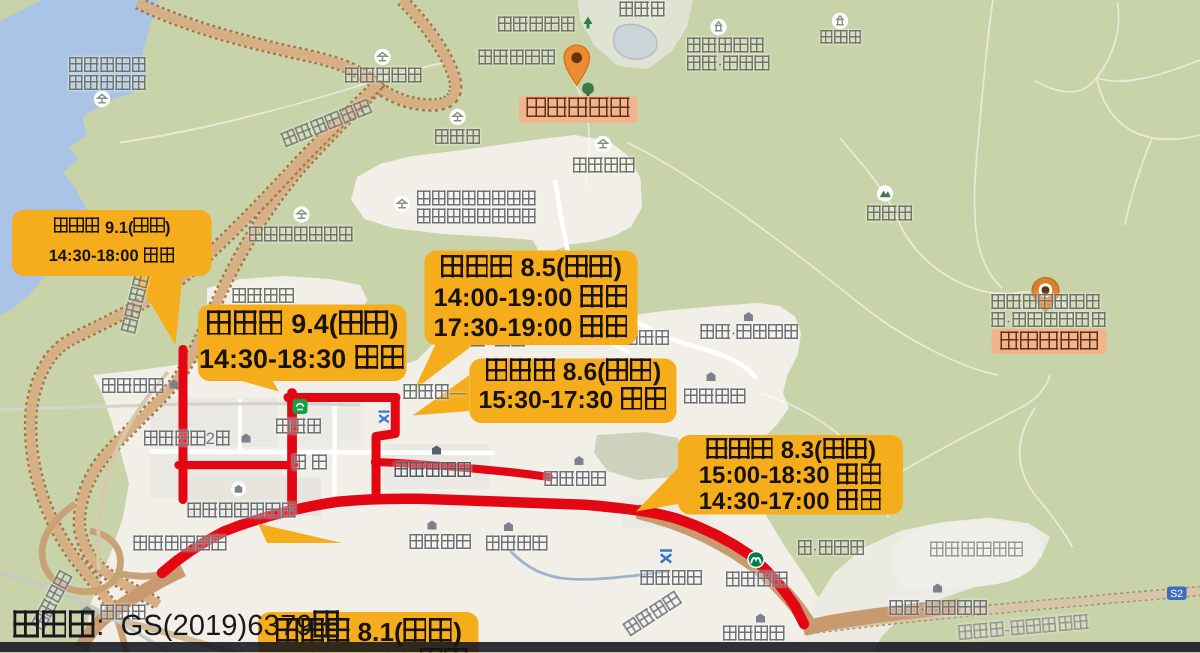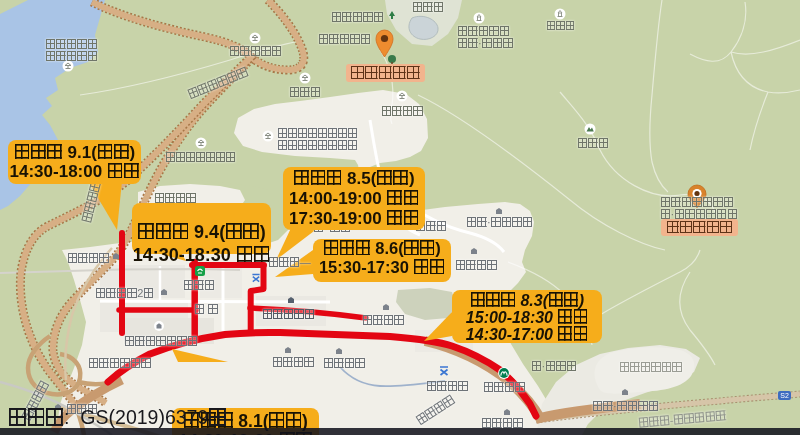--- a/index.html
+++ b/index.html
@@ -357,28 +357,28 @@
 <div class="t" style="left:638px;top:413px;transform:rotate(-5deg);color:#8D9189;"><i></i><i></i><i></i>-<i></i><i></i><i></i><i></i><i></i></div>
 
 <div class="t g" style="left:531px;top:360px;"><i></i>·<i></i><i></i><i></i></div>
 
 <div class="t" style="left:313px;top:221px;"><i></i>–<i></i><i></i></div>
 
 <div class="pl" style="left:346px;top:64px;width:79px;height:18px;font-size:14.5px;line-height:18px;"><i></i><i></i><i></i><i></i><i></i></div>
 
 <div class="pl" style="left:661px;top:219px;width:77px;height:17px;font-size:14px;line-height:17px;"><i></i><i></i><i></i><i></i><i></i></div>
 
-<div class="co" style="left:8px;top:140px;width:133px;height:44px;box-sizing:border-box;font-size:17px;line-height:19.5px;padding-top:2.5px;"><i></i><i></i><i></i> 9.1(<i></i><i></i>)<br>14:30-18:00 <i></i><i></i></div>
-
-<div class="co" style="left:132px;top:203px;width:139px;height:51px;box-sizing:border-box;font-size:18px;line-height:22.5px;padding-top:18px;"><i></i><i></i><i></i> 9.4(<i></i><i></i>)<br>14:30-18:30 <i></i><i></i></div>
+<div class="co" style="left:8px;top:140px;width:133px;height:44px;box-sizing:border-box;font-size:11px;line-height:19.5px;padding-top:2.5px;"><i></i><i></i><i></i> 9.1(<i></i><i></i>)<br>14:30-18:00 <i></i><i></i></div>
+
+<div class="co" style="left:132px;top:203px;width:139px;height:51px;box-sizing:border-box;font-size:18px;line-height:22.5px;padding-top:2px;"><i></i><i></i><i></i> 9.4(<i></i><i></i>)<br>14:30-18:30 <i></i><i></i></div>
 
 <div class="co" style="left:283px;top:167px;width:142px;height:63px;box-sizing:border-box;font-size:17px;line-height:20px;padding-top:1.5px;"><i></i><i></i><i></i> 8.5(<i></i><i></i>)<br>14:00-19:00 <i></i><i></i><br>17:30-19:00 <i></i><i></i></div>
 
 <div class="co" style="left:313px;top:239px;width:138px;height:43px;box-sizing:border-box;font-size:16.5px;line-height:19px;padding-top:0;"><i></i><i></i><i></i> 8.6(<i></i><i></i>)<br>15:30-17:30 <i></i><i></i></div>
 
-<div class="co" style="left:452px;top:290px;width:150px;height:53px;box-sizing:border-box;font-size:16px;line-height:17px;padding-top:1.5px;font-style:italic;"><i></i><i></i><i></i> 8.3(<i></i><i></i>)<br>15:00-18:30 <i></i><i></i><br>14:30-17:00 <i></i><i></i></div>
+<div class="co" style="left:452px;top:290px;width:150px;height:53px;box-sizing:border-box;font-size:16px;line-height:17px;padding-top:1.5px;"><i></i><i></i><i></i> 8.3(<i></i><i></i>)<br>15:00-18:30 <i></i><i></i><br>14:30-17:00 <i></i><i></i></div>
 
 <div class="co" style="left:172px;top:360px;width:147px;height:46px;box-sizing:border-box;font-size:17.5px;line-height:20px;padding-top:2.5px;margin-top:48px;"><i></i><i></i><i></i> 8.1(<i></i><i></i>)<br>14:30-19:30 <i></i><i></i></div>
 
 <div style="position:absolute;left:8px;top:406px;font-size:19.5px;color:#17171C;white-space:nowrap;"><i></i><i></i><i></i>:&nbsp; GS(2019)6379<i></i></div>
 
 <div style="position:absolute;left:0;top:428px;width:800px;height:7px;background:rgba(18,20,30,0.87);"></div>
 </div>
 
 </body></html>

